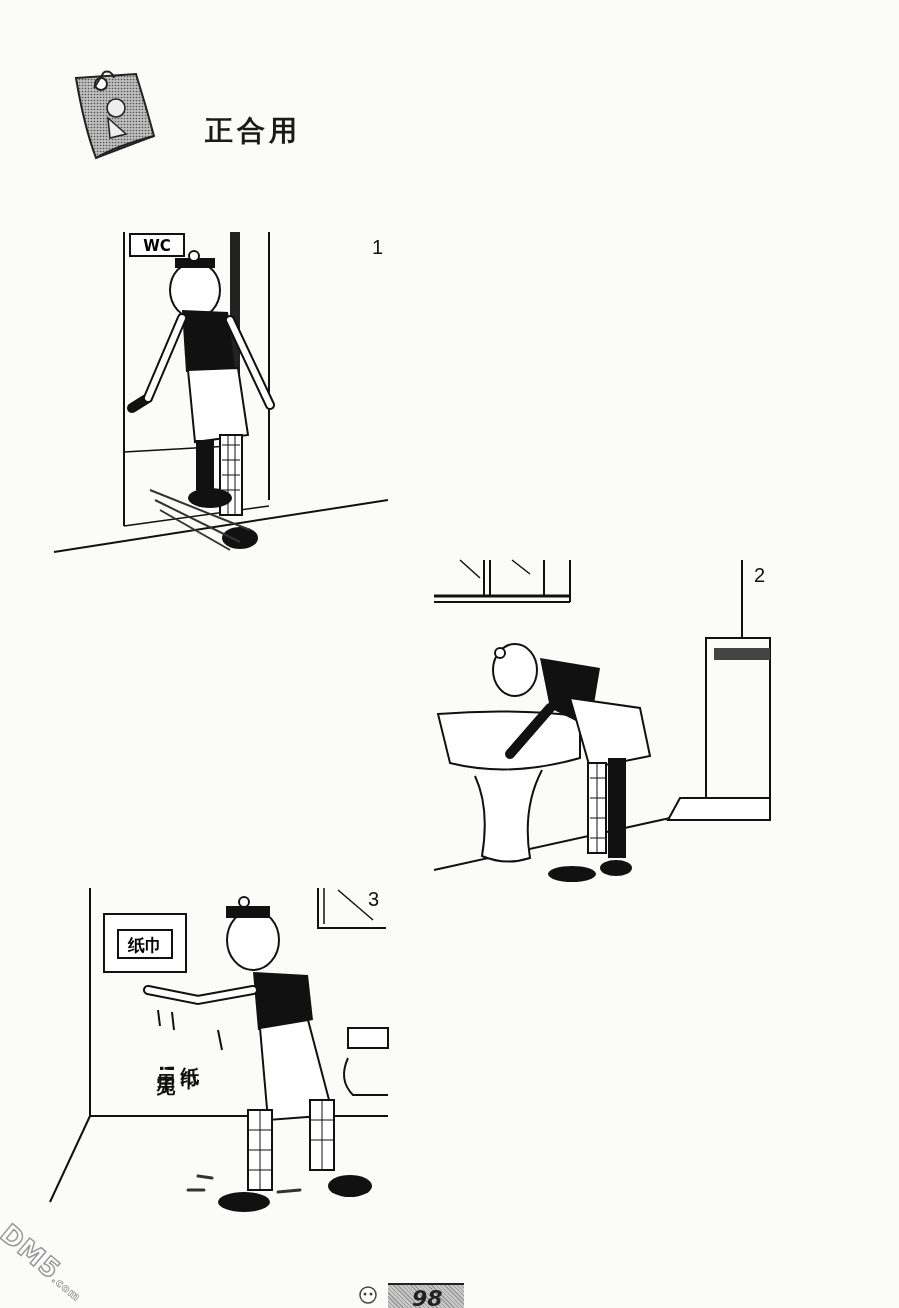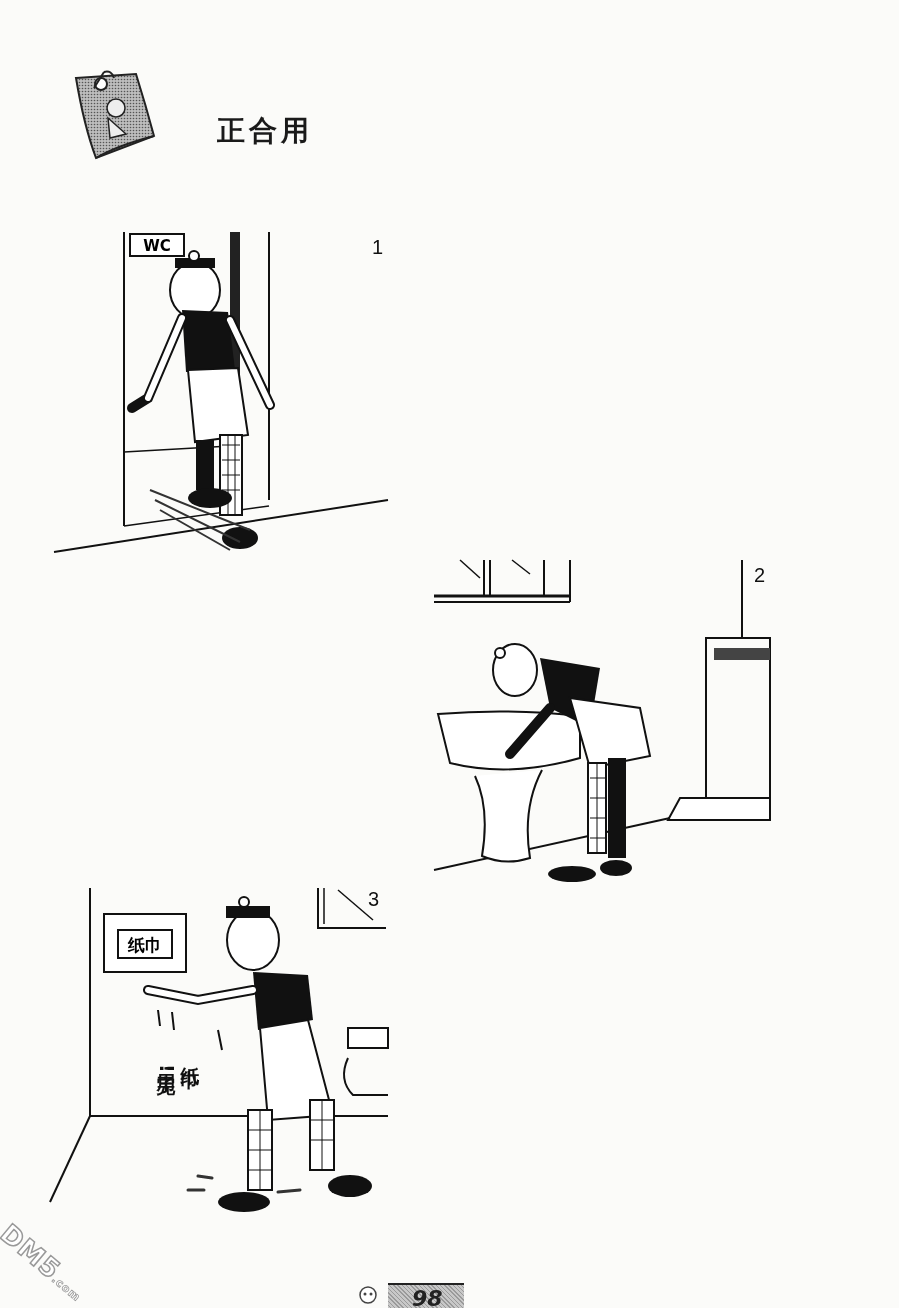--- a/index.html
+++ b/index.html
@@ -2,21 +2,21 @@
 <html><head>
   <meta charset="utf-8">
   <style>
     html, body { margin:0; padding:0; }
     body {
       width:899px; height:1308px; position:relative; overflow:hidden;
       background:#fbfbf9; font-family:"DejaVu Sans", sans-serif; color:#111;
     }
     .abs { position:absolute; }
     .title {
-      left:205px; top:112px; font-size:28px; font-weight:bold; letter-spacing:4px; color:#1a1a1a;margin-left:12px;
+      left:205px; top:112px; font-size:28px; font-weight:bold; letter-spacing:4px; color:#1a1a1a;
     }
     .panel-num { font-size:20px; font-family:"Liberation Sans", sans-serif; color:#111; }
     svg { position:absolute; overflow:visible; }
     .vtext {
       writing-mode:vertical-rl; font-size:19px; font-weight:bold; letter-spacing:2px; color:#111;
     }
     .page-box {
       left:388px; top:1283px; width:76px; height:25px;
       background:repeating-linear-gradient(45deg,#9a9a9a 0 1px,#c8c8c8 1px 3px);
       border-top:2px solid #222;

